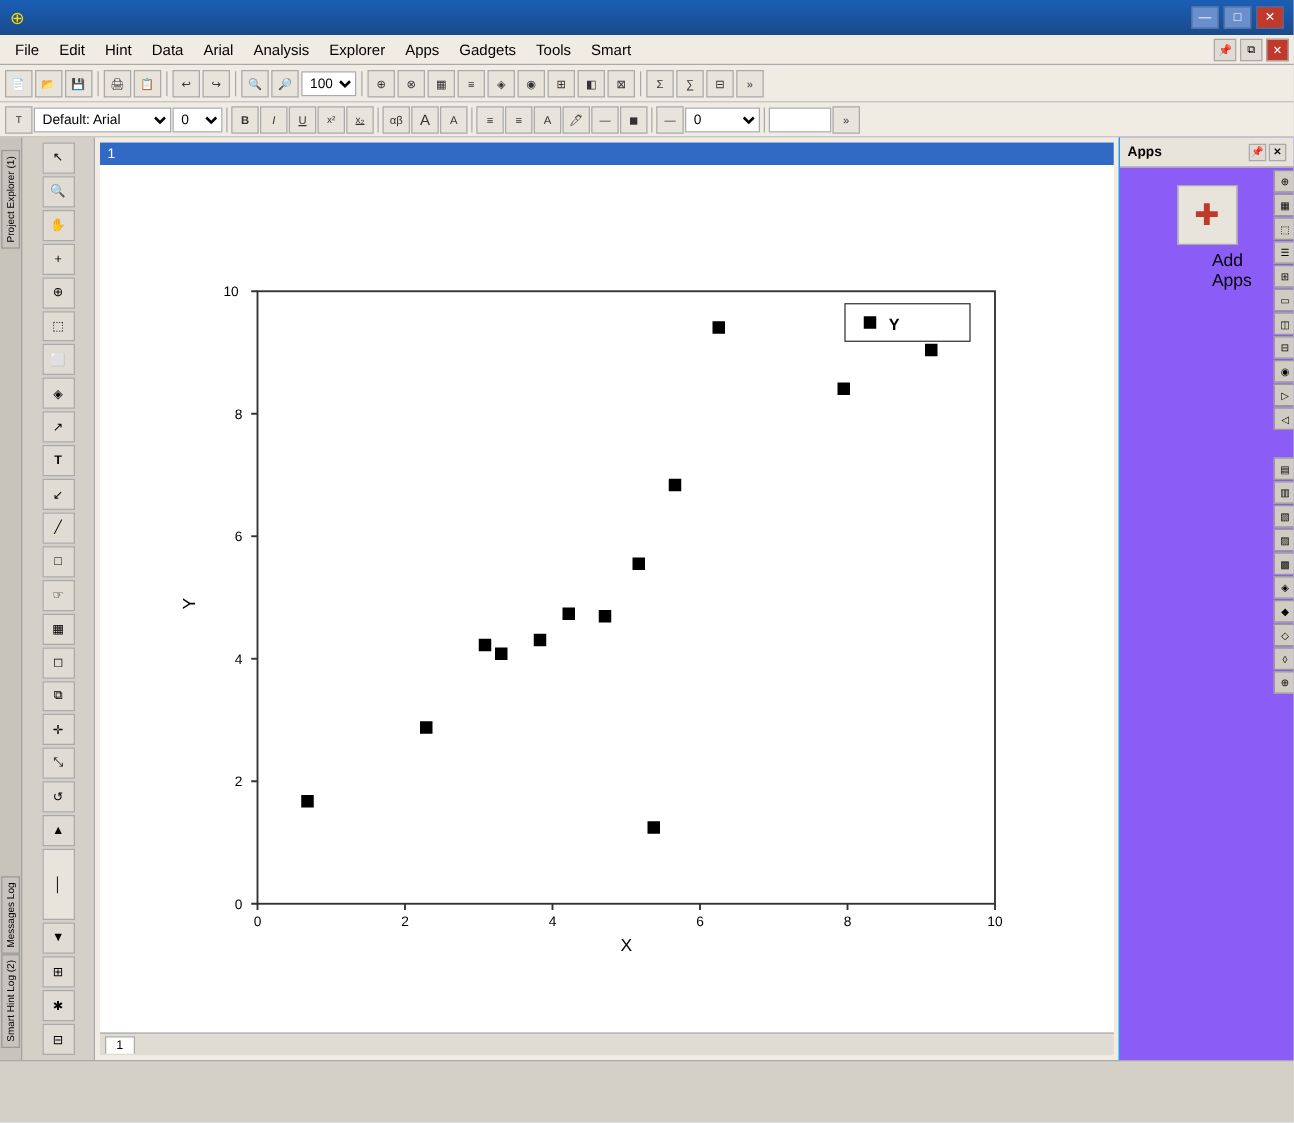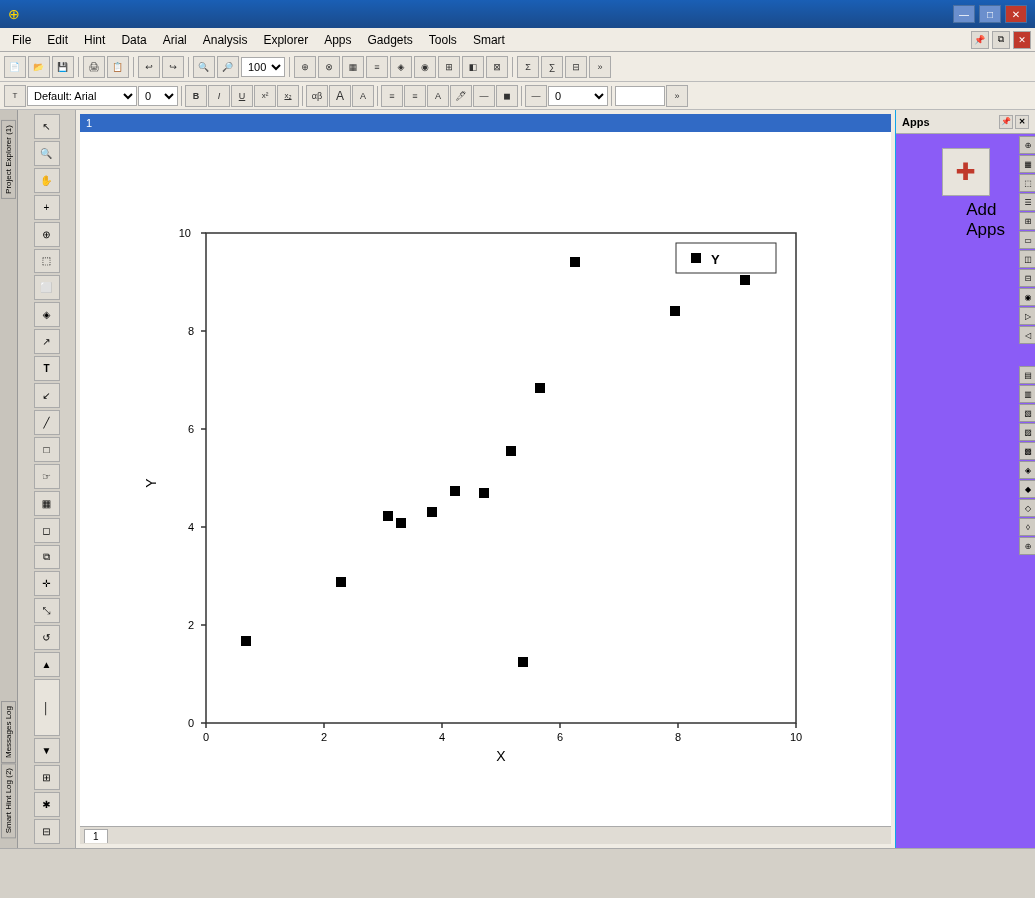--- a/index.html
+++ b/index.html
@@ -373,21 +373,21 @@
         <div style="display:flex;gap:2px;">
           <div style="width:14px;height:14px;background:#e0dcd4;border:1px solid #aaa;display:flex;align-items:center;justify-content:center;font-size:8px;cursor:pointer;">📌</div>
           <div style="width:14px;height:14px;background:#e0dcd4;border:1px solid #aaa;display:flex;align-items:center;justify-content:center;font-size:8px;cursor:pointer;">✕</div>
         </div>
       </div>
       <div id="apps-content">
         <div id="add-apps-btn">
           <div id="add-apps-icon">
             <span style="color:#c0392b;font-size:24px;">✚</span>
           </div>
-          <span style="font-size:17px;margin-top:4px;margin-left:40px;">Add Apps</span>
+          <span style="font-size:14px;margin-top:4px;margin-left:40px;">Add Apps</span>
         </div>
       </div>
 
       <div style="position:absolute;right:0;top:24px;bottom:0;width:18px;display:flex;flex-direction:column;gap:1px;padding:2px;">
         <div class="right-strip-btn">⊕</div>
         <div class="right-strip-btn">▦</div>
         <div class="right-strip-btn">⬚</div>
         <div class="right-strip-btn">☰</div>
         <div class="right-strip-btn">⊞</div>
         <div class="right-strip-btn">▭</div>

